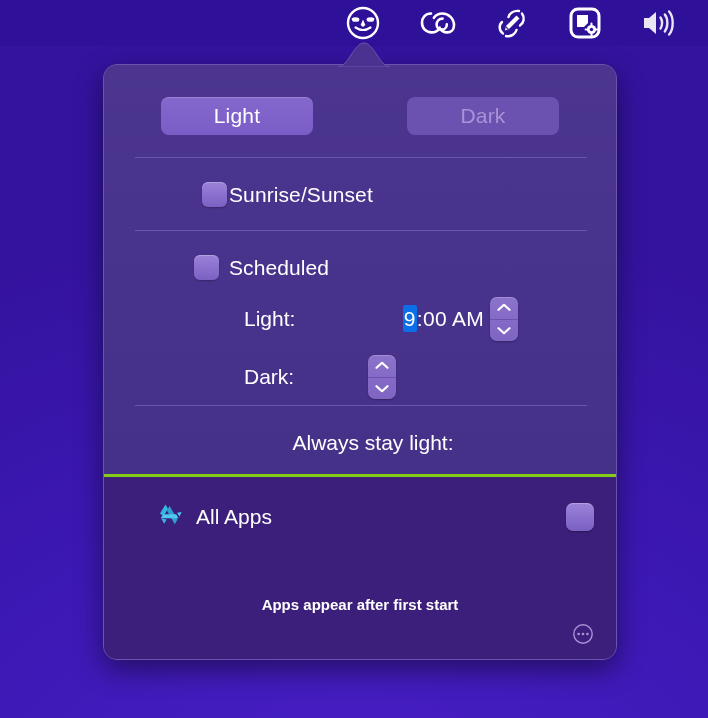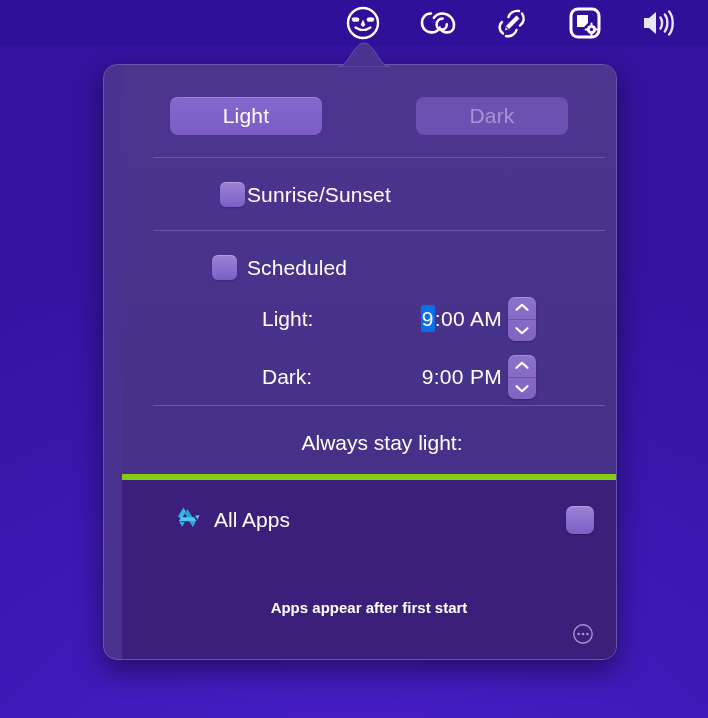--- a/index.html
+++ b/index.html
@@ -38,41 +38,40 @@
   #popover{
     position:absolute;
     left:103px; top:64px;
     width:514px; height:596px;
     border-radius:14px;
     overflow:hidden;
     background:#4a3390;
     border:1px solid #6b54ad;
     box-shadow:0 10px 28px rgba(0,0,0,.45);
     z-index:5;
-    padding-left:18px;
   }
   
   #notch{
     position:absolute;
     left:338px; top:41px;
     width:52px; height:26px;
     z-index:7;
     pointer-events:none;
   }
 
   .pop-top{
     position:relative;
     height:409px;
     background:linear-gradient(180deg,#4b358f 0%,#463189 100%);
   }
   .pop-bottom{
     position:relative;
     height:187px;
     background:#3c1f7a;
-    border-top:6px solid #84cc16;
+    border-top:3px solid #84cc16;
   }
 
   
   .seg-row{
     position:absolute; left:0; top:32px; width:100%;
     display:flex; justify-content:center; gap:94px;
   }
   .seg-btn{
     width:152px; height:38px;
     border-radius:8px;
@@ -299,21 +298,20 @@
         <span class="half">
           <svg width="14" height="9" viewBox="0 0 14 9">
               <path d="M1.5 2.2 L7 7.2 L12.5 2.2" stroke="#ffffff" stroke-width="2.2" fill="none" stroke-linecap="round" stroke-linejoin="round"></path>
             </svg>
         </span>
       </span>
     </div>
 
     <div class="time-row" id="time-dark">
       <span class="time-label">Dark:</span>
-      <span class="time-field">9:00 PM</span>
       <span class="stepper">
         <span class="half top">
           <svg width="14" height="9" viewBox="0 0 14 9">
               <path d="M1.5 6.8 L7 1.8 L12.5 6.8" stroke="#ffffff" stroke-width="2.2" fill="none" stroke-linecap="round" stroke-linejoin="round"></path>
             </svg>
         </span>
         <span class="half">
           <svg width="14" height="9" viewBox="0 0 14 9">
               <path d="M1.5 2.2 L7 7.2 L12.5 2.2" stroke="#ffffff" stroke-width="2.2" fill="none" stroke-linecap="round" stroke-linejoin="round"></path>
             </svg>

